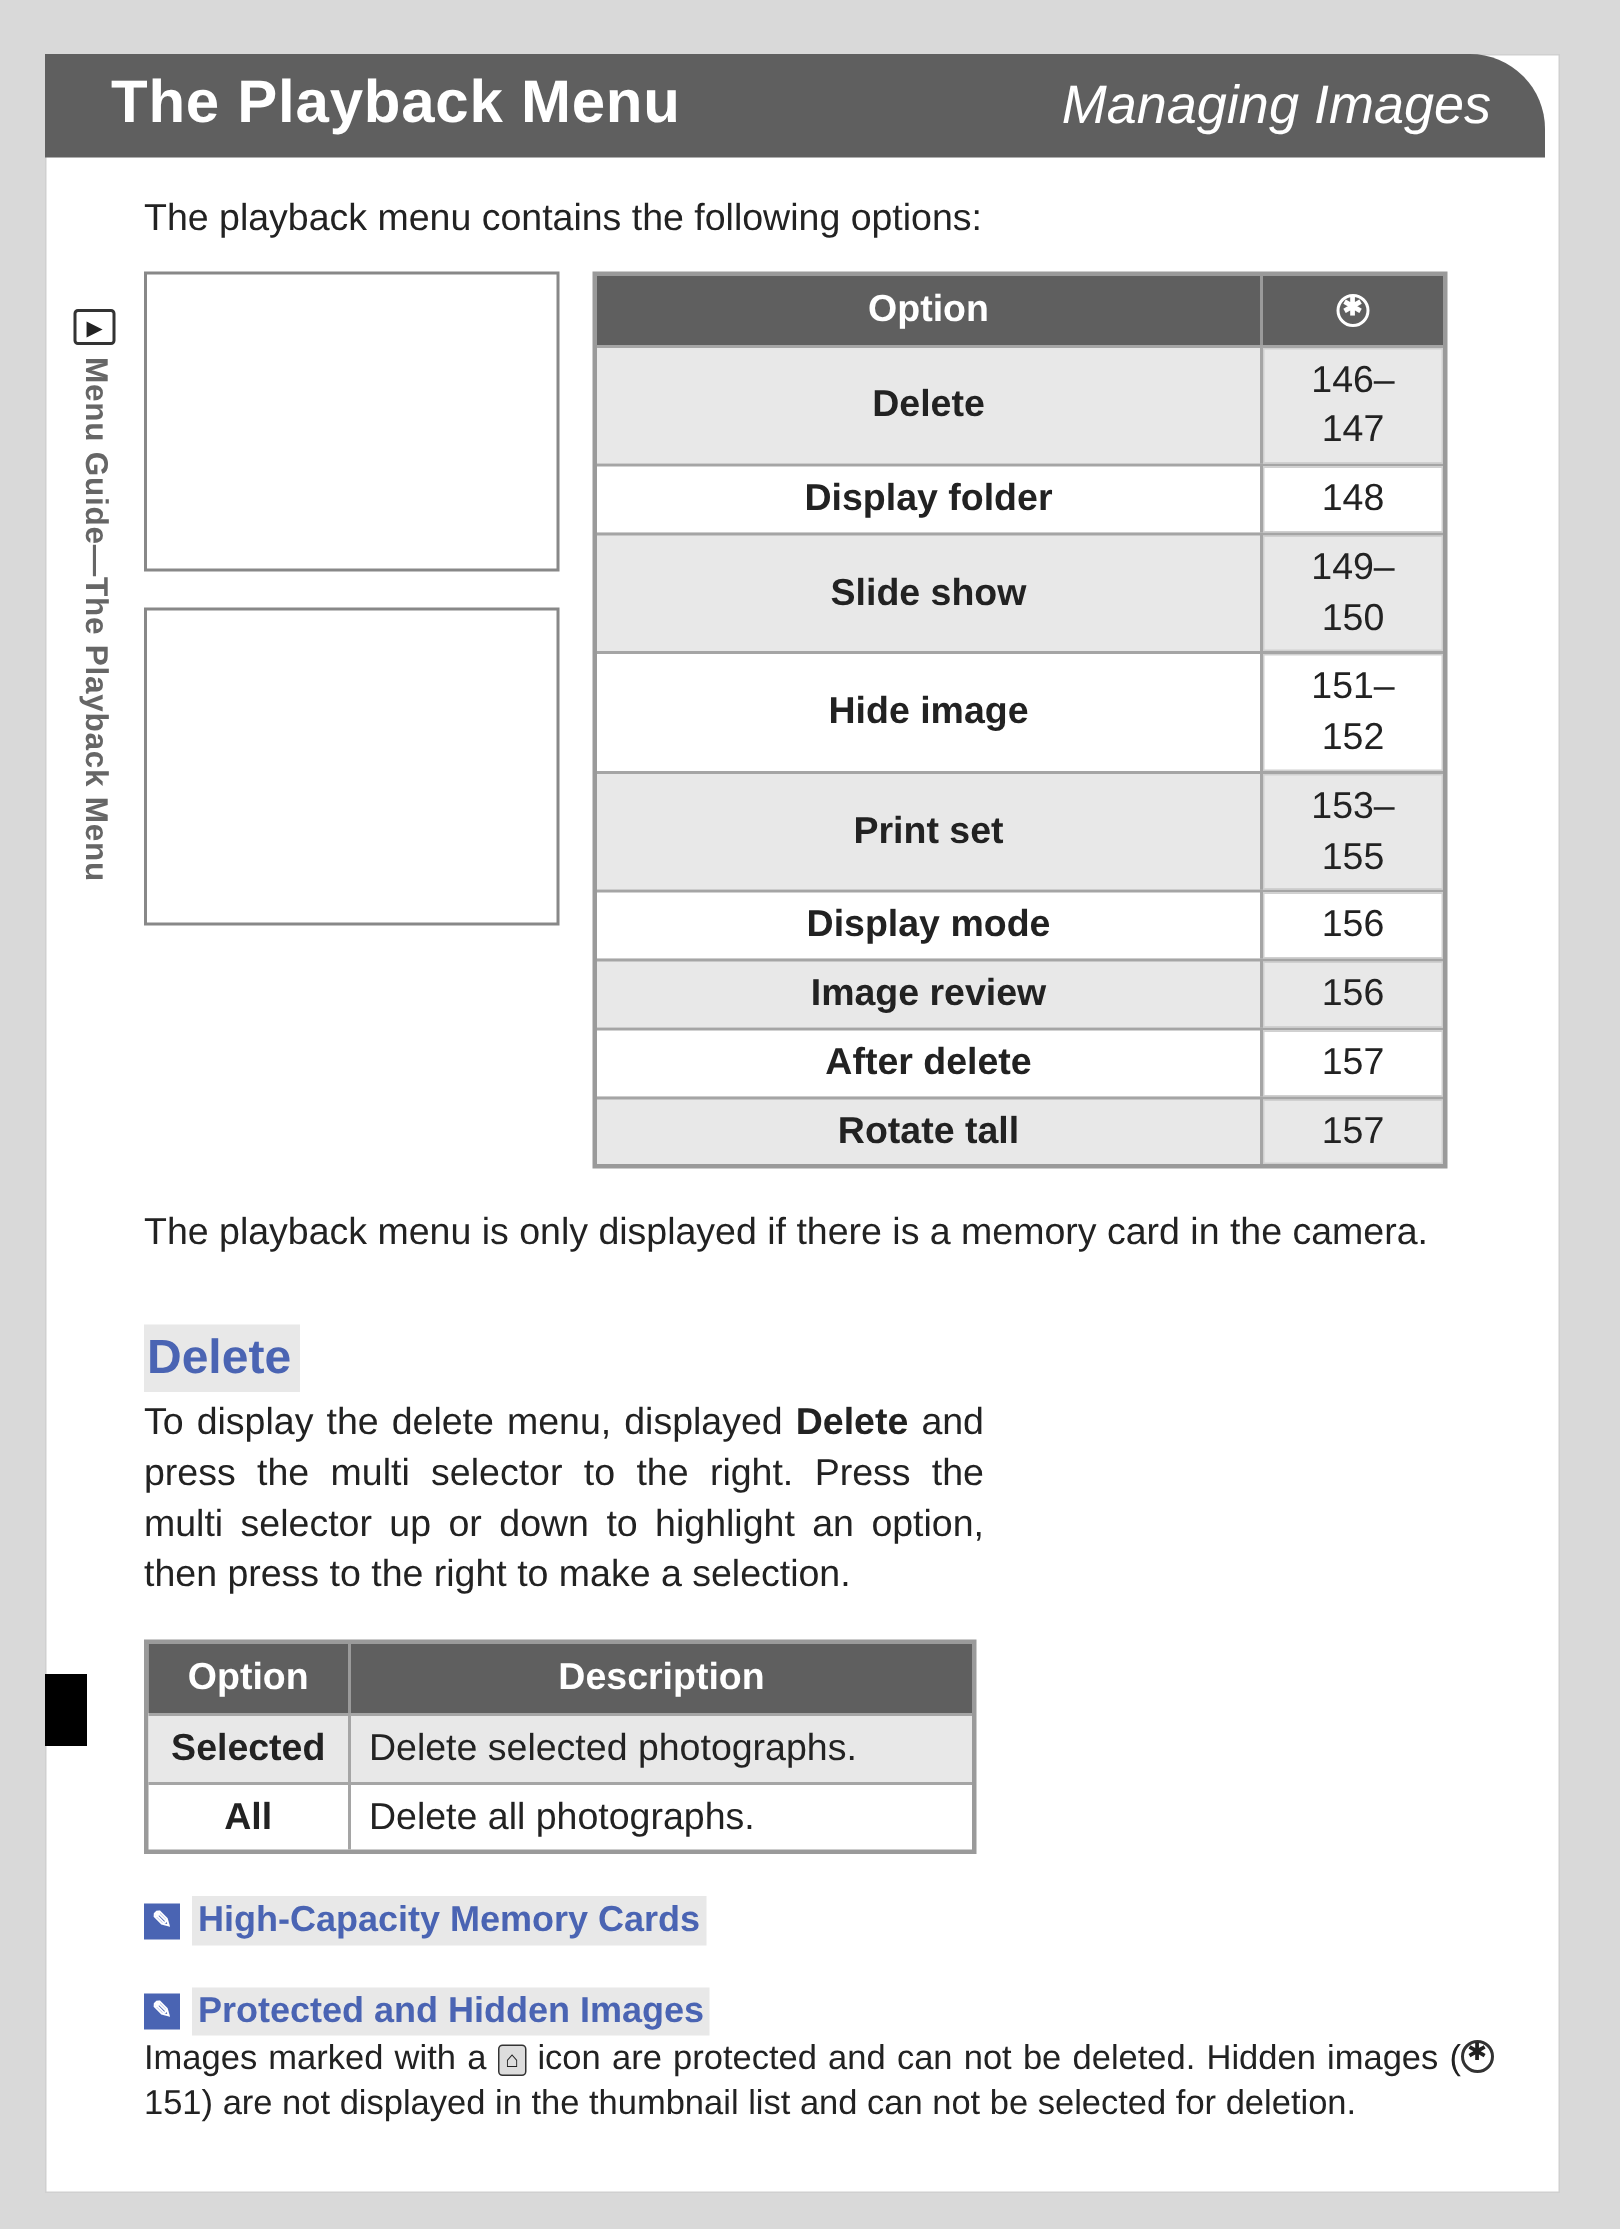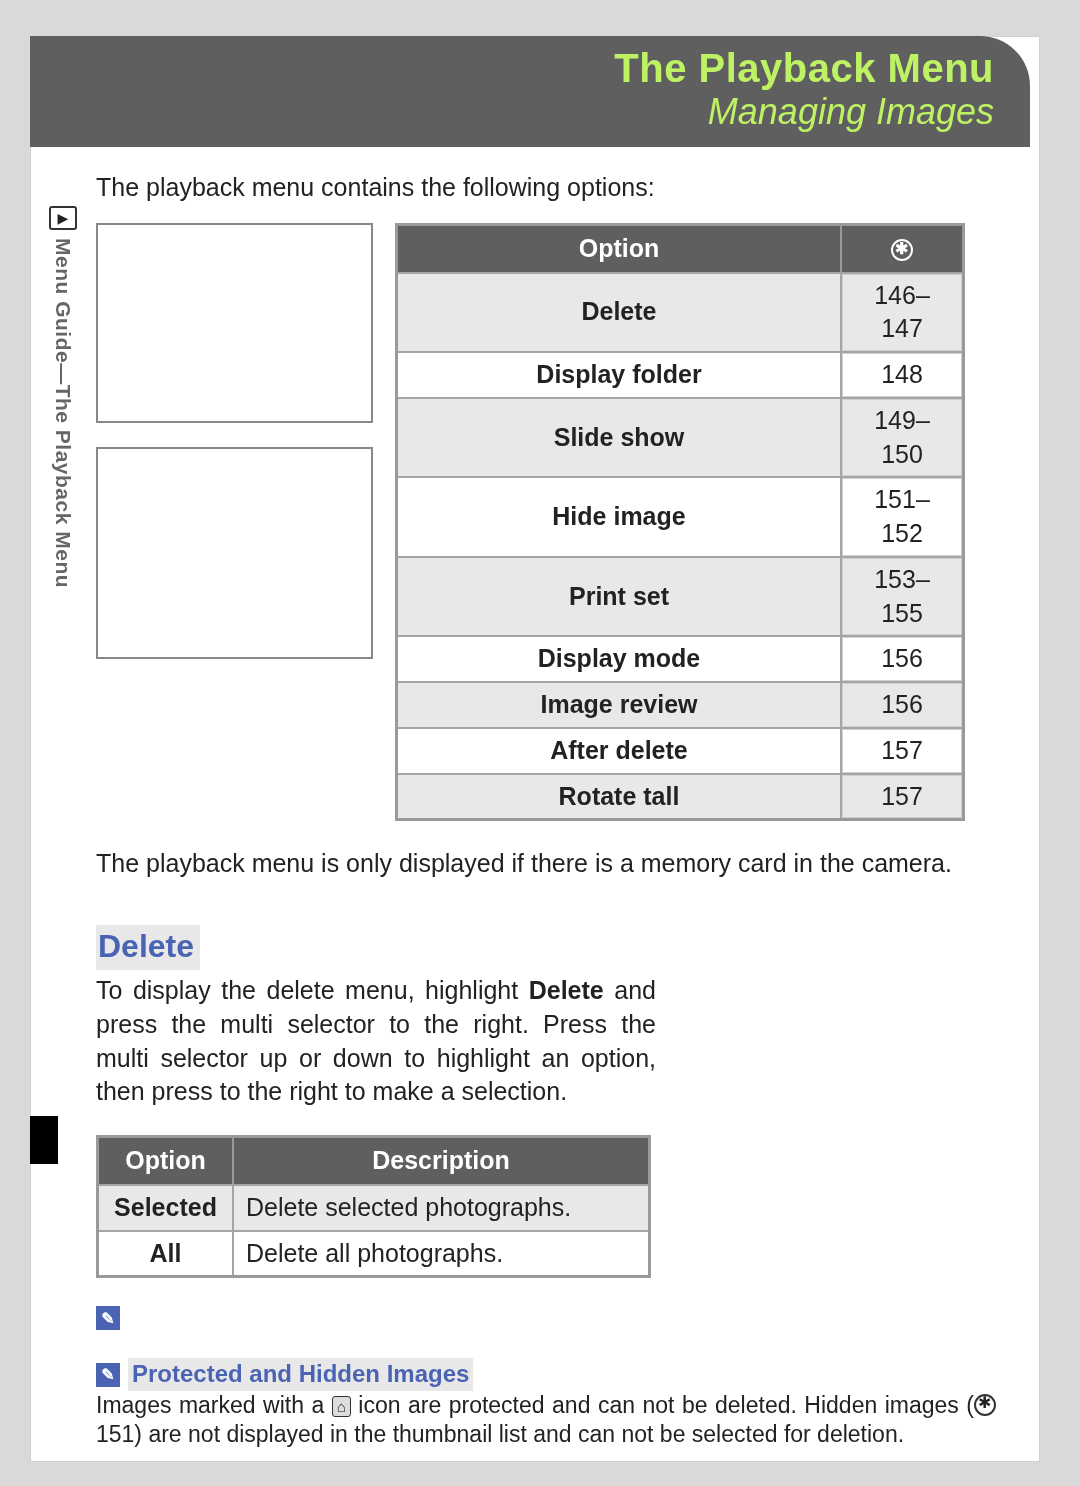--- a/index.html
+++ b/index.html
@@ -15,28 +15,27 @@
     background: #fff;
     width: 100%;
     height: 100%;
     position: relative;
     padding: 0 0 30px 0;
     box-shadow: inset 0 0 0 1px #d0d0d0;
   }
   
   .titlebar {
     background: #5f5f5f;
-    color: #bef264;
+    color: #ffffff;
     border-radius: 0 50px 0 0;
     margin: 6px 10px 0 0;
     padding: 10px 36px 14px 44px;
     display: flex;
     align-items: flex-end;
     justify-content: space-between;
-    flex-direction: column;
   }
   .titlebar h1 {
     font-size: 40px;
     font-weight: 800;
     letter-spacing: 0.5px;
   }
   .titlebar .sub {
     font-style: italic;
     font-size: 36px;
     font-weight: 500;
@@ -276,21 +275,21 @@
               <td class="page">157</td>
             </tr>
           </tbody>
       </table>
     </div>
 
     <p class="after-table">The playback menu is only displayed if there is a memory card in the camera.</p>
 
     <h2 class="delete">Delete</h2>
     <p class="delete-para">
-      <span>To display the delete menu, highlight </span><b>Delete</b><span> and press the multi selector to the right.  Press the multi selector up or down to highlight an option, then press to the right to make a selection.</span>
+      <span>To display the delete menu, displayed </span><b>Delete</b><span> and press the multi selector to the right.  Press the multi selector up or down to highlight an option, then press to the right to make a selection.</span>
     </p>
 
     <table class="del">
       <thead>
         <tr>
           <th>Option</th>
           <th>Description</th>
         </tr>
       </thead>
       <tbody id="del-body">
@@ -300,20 +299,21 @@
           </tr>
           <tr>
             <td class="opt">All</td>
             <td>Delete all photographs.</td>
           </tr>
         </tbody>
     </table>
 
     <div class="note-h">
       <span class="note-icon">✎</span>
+      <span class="hl">High-Capacity Memory Cards</span>
     </div>
 
     <div class="note-h">
       <span class="note-icon">✎</span>
       <span class="hl">Protected and Hidden Images</span>
     </div>
     <p class="note-p">
       <span>Images marked with a </span><span class="key-icon">⌂</span><span> icon are protected and can not be deleted.  Hidden images (</span><span class="aperture-icon" style="border-color:#333;vertical-align:-3px"></span><span> 151) are not displayed in the thumbnail list and can not be selected for deletion.</span>
     </p>
 

